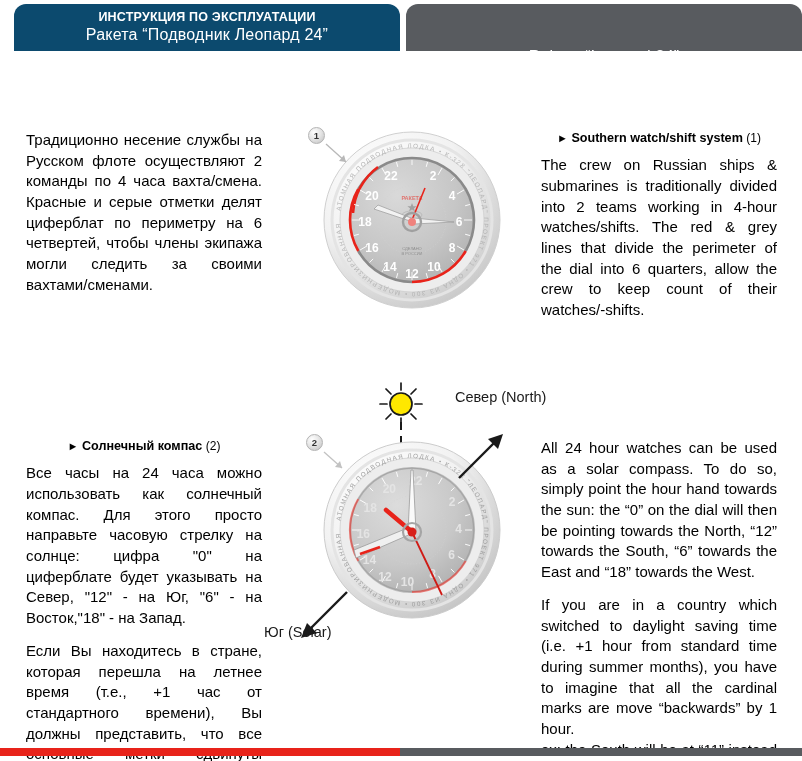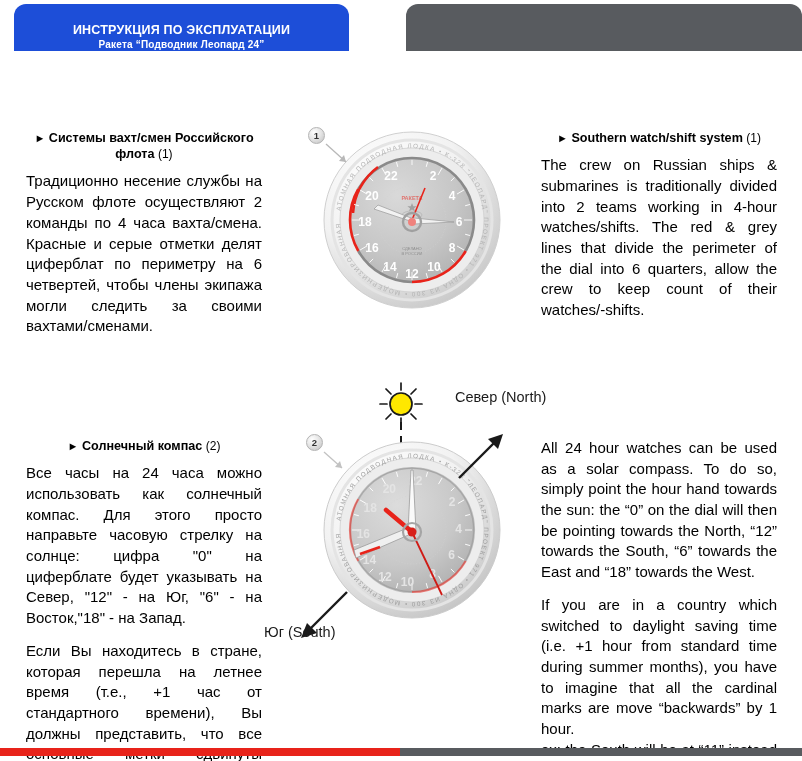--- a/index.html
+++ b/index.html
@@ -30,38 +30,37 @@
     color: #ffffff;
     text-align: center;
     display: flex;
     flex-direction: column;
     align-items: center;
     justify-content: center;
     line-height: 1.25;
   }
   .header-tab.left {
     left: 14px;
-    width: 335px;
-    background: #1d4ed8;
-    justify-content: flex-end;
+    width: 386px;
+    background: #0c4a6e;
   }
   .header-tab.right {
     left: 406px;
     width: 396px;
     background: #585b5f;
     gap: 43px;
   }
   .header-line1 {
     font-size: 12.5px;
     font-weight: bold;
     letter-spacing: 0.2px;
   }
   .header-line2 {
-    font-size: 10px;
-    font-weight: bold;
+    font-size: 16px;
+    font-weight: normal;
     letter-spacing: 0.2px;
   }
 
   
   .footer {
     position: absolute;
     left: 0;
     top: 748px;
     width: 802px;
     height: 8px;
@@ -146,25 +145,20 @@
     <div class="header-line1">ИНСТРУКЦИЯ ПО ЭКСПЛУАТАЦИИ</div>
     <div class="header-line2">Ракета “Подводник Леопард 24”</div>
   </div>
   <div class="header-tab right">
     <div class="header-line1">USER MANUAL</div>
     <div class="header-line2">Raketa “Leopard 24”</div>
   </div>
 </div>
 
 <div class="col left" style="top:130px;">
-  <div class="sec-title">
-    <span class="tri">►</span>
-    <span>Системы вахт/смен Российского флота</span>
-    <span class="num">(1)</span>
-  </div>
   <p class="body">Традиционно несение службы на Русском флоте осуществляют 2 команды по 4 часа вахта/смена. Красные и серые отметки делят циферблат по периметру на 6 четвертей, чтобы члены экипажа могли следить за своими вахтами/сменами.</p>
 </div>
 
 <div class="col right" style="top:130px;">
   <div class="sec-title">
     <span class="tri">►</span>
     <span>Southern watch/shift system</span>
     <span class="num">(1)</span>
   </div>
   <p class="body">The crew on Russian ships &amp; submarines is traditionally divided into 2 teams working in 4-hour watches/shifts. The red &amp; grey lines that divide the perimeter of the dial into 6 quarters, allow the crew to keep count of their watches/-shifts.</p>
@@ -511,18 +505,18 @@
 <svg style="position:absolute; left:455px; top:430px;" width="52" height="52">
   <line x1="4" y1="48" x2="44" y2="8" stroke="#1a1a1a" stroke-width="2.4"></line>
   <polygon points="48,4 33,9 43,19" fill="#1a1a1a"></polygon>
 </svg>
 <div class="label-text" style="left:455px; top:389px;">Север (North)</div>
 
 <svg style="position:absolute; left:295px; top:590px;" width="56" height="52">
   <line x1="52" y1="2" x2="12" y2="42" stroke="#1a1a1a" stroke-width="2.4"></line>
   <polygon points="6,48 22,43 12,33" fill="#1a1a1a"></polygon>
 </svg>
-<div class="label-text" style="left:264px; top:624px;">Юг (South)</div>
+<div class="label-text" style="left:264px; top:624px;">Юг (Solar)</div>
 
 <div class="footer">
   <div class="footer-left"></div>
   <div class="footer-right"></div>
 </div>
 
 </body></html>

